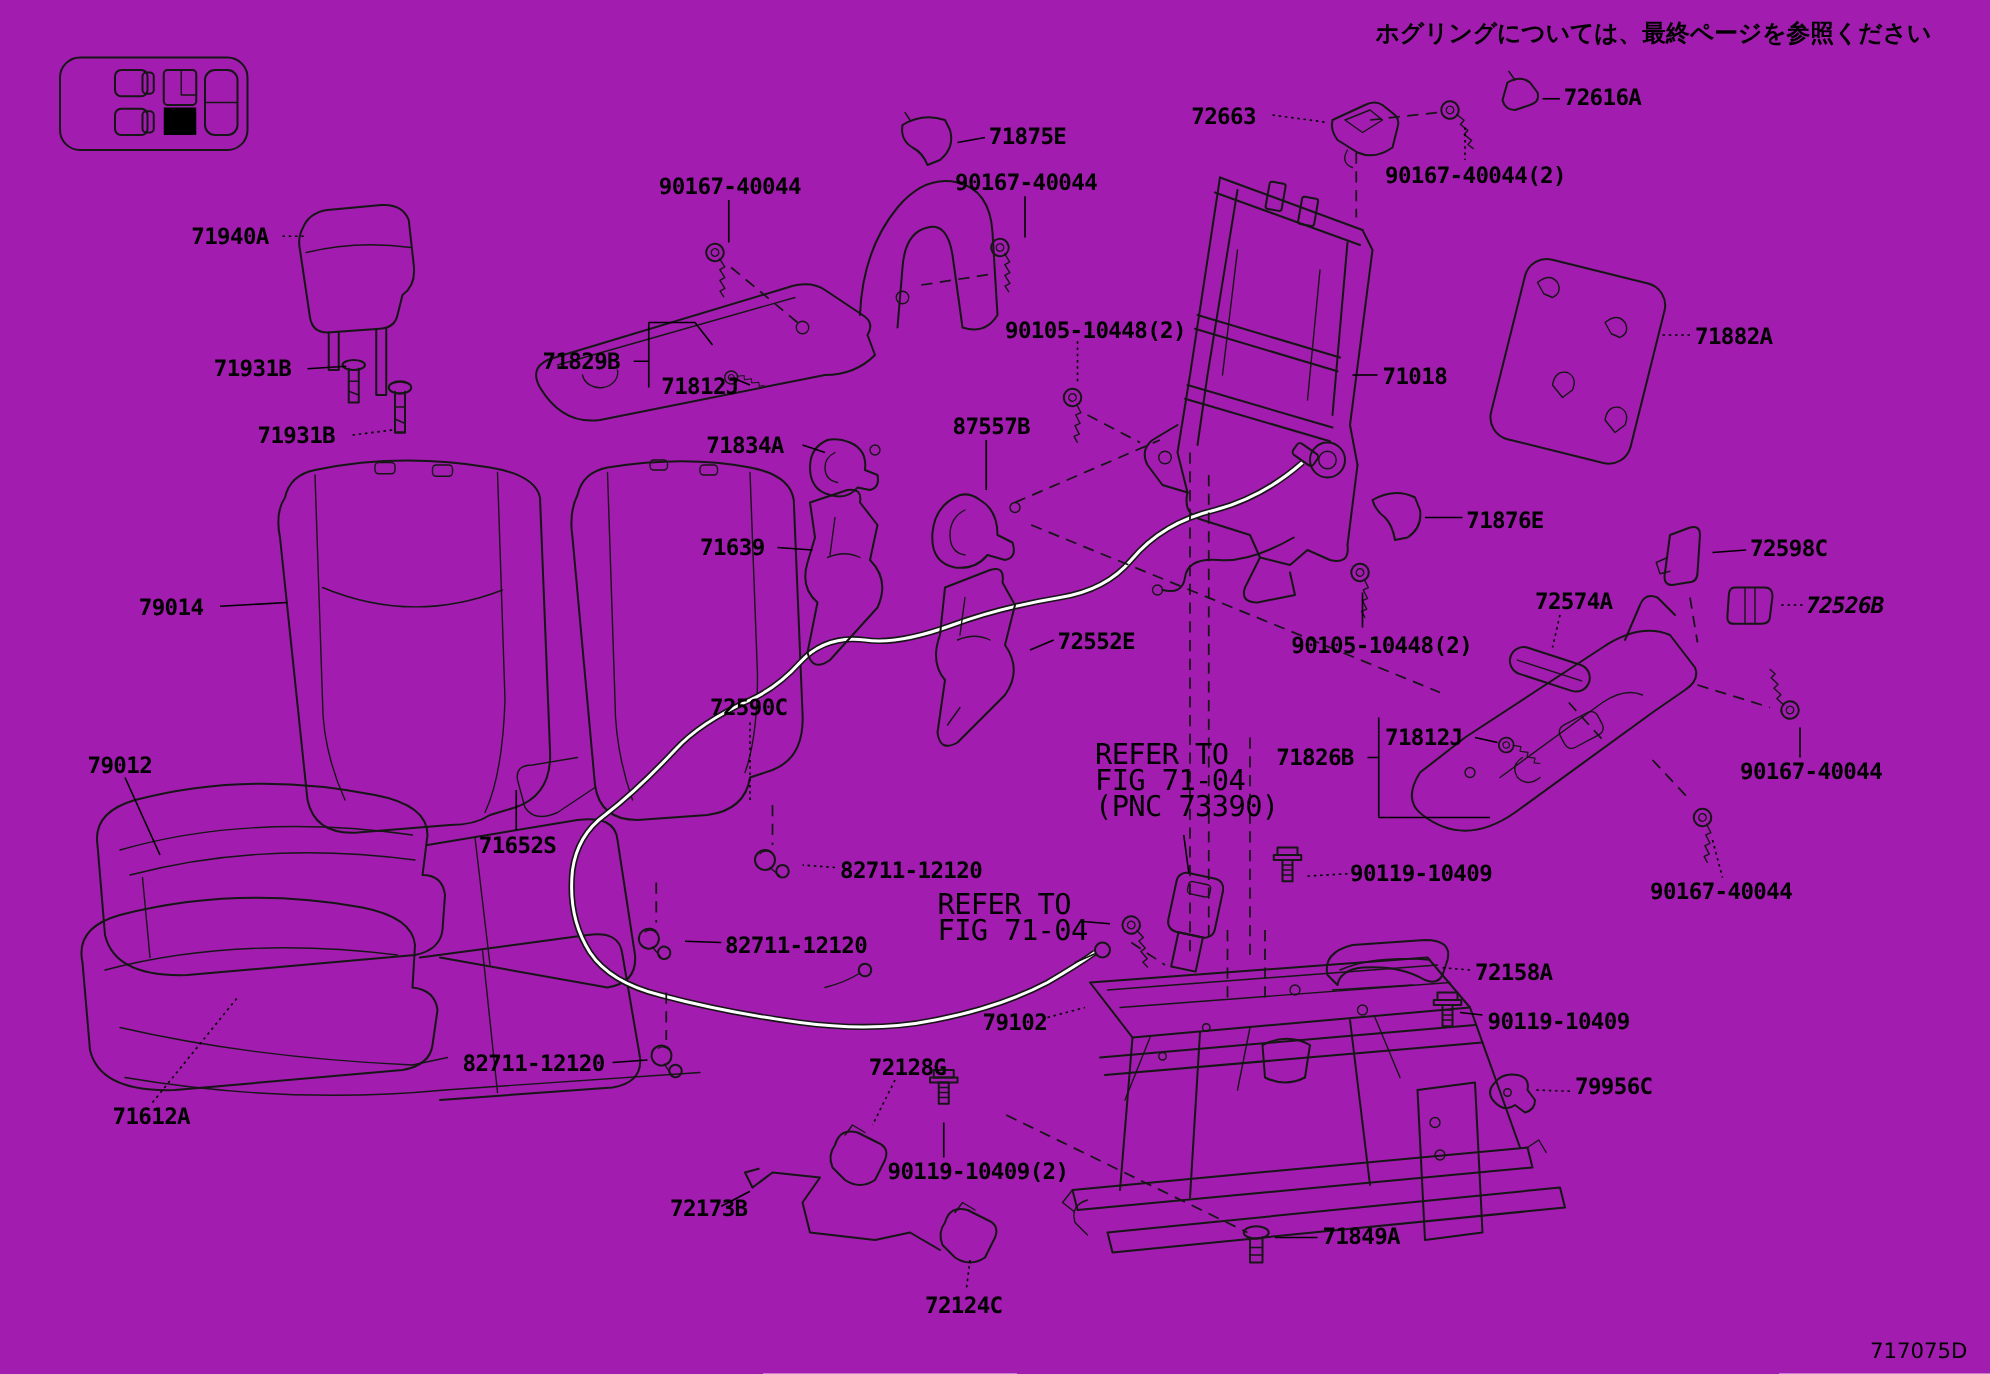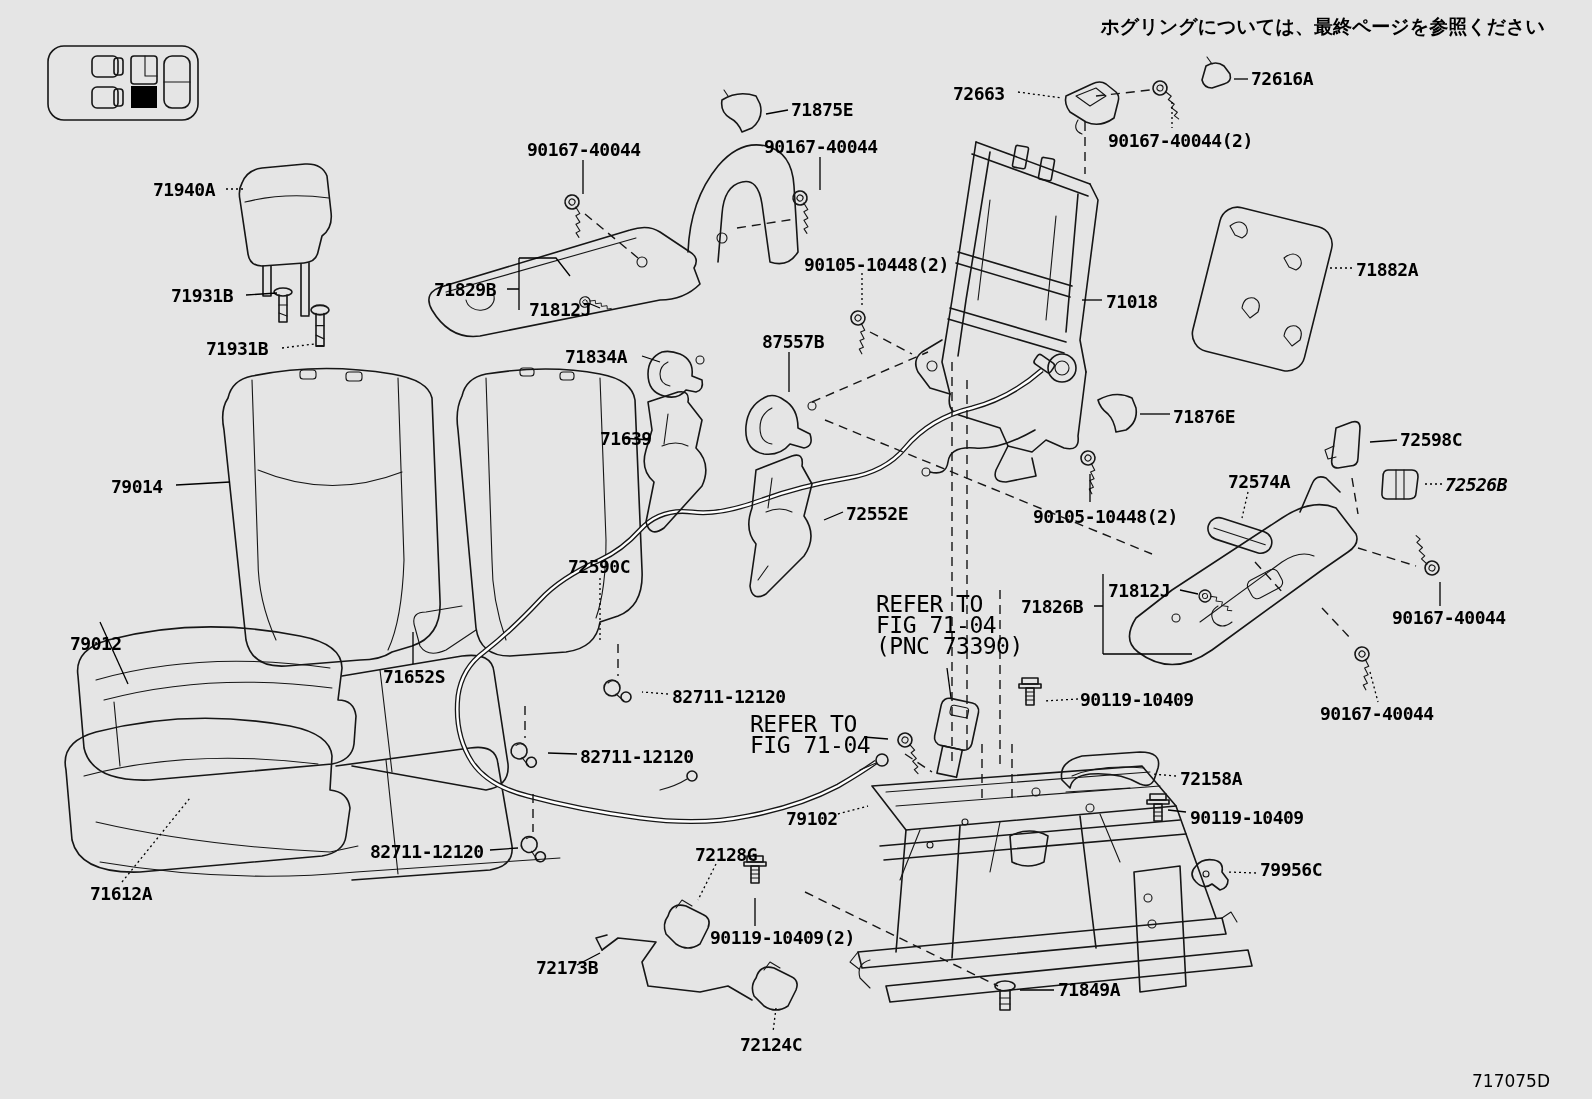--- a/index.html
+++ b/index.html
@@ -1,25 +1,25 @@
 <!DOCTYPE html>
 <html><head>
 <meta charset="utf-8">
 <style>
   html,body{margin:0;padding:0;background:#fff;}
-  .page{position:relative;width:1592px;height:1099px;background:#e5e5e5;overflow:hidden;
+  .page{position:relative;width:1592px;height:1099px;background:#a21caf;overflow:hidden;
         font-family:"DejaVu Sans Mono","Liberation Mono",monospace;color:#000;}
   svg{position:absolute;left:0;top:0;}
   .plabel{position:absolute;font-weight:bold;font-size:18px;line-height:19px;
           letter-spacing:-0.5px;white-space:nowrap;}
   .annot{position:absolute;font-weight:normal;font-size:23px;line-height:21px;
          letter-spacing:-0.5px;white-space:pre;}
   .note-jp{position:absolute;top:14px;right:47px;font-size:19px;font-weight:bold;
            font-family:"DejaVu Sans",sans-serif;}
-  .doc-code{position:absolute;right:42px;bottom:8px;font-size:17px;
+  .doc-code{position:absolute;right:18px;bottom:8px;font-size:17px;
             font-family:"DejaVu Sans","Liberation Sans",sans-serif;}
   .p{stroke:#161616;stroke-width:1.6;fill:none;stroke-linecap:round;stroke-linejoin:round;}
   .pt{stroke:#161616;stroke-width:1.1;fill:none;stroke-linecap:round;stroke-linejoin:round;}
   .lead{stroke:#000;stroke-width:1.3;fill:none;}
   .dot{stroke-dasharray:2 3;}
   .dash{stroke:#161616;stroke-width:1.4;fill:none;stroke-dasharray:9 6;}
   .blk{fill:#000;stroke:none;}
 </style>
 </head>
 <body>
@@ -371,29 +371,29 @@
       <span class="plabel" style="left: 153px; top: 180px;">71940A</span>
       <span class="plabel" style="left: 171px; top: 286px;">71931B</span>
       <span class="plabel" style="left: 206px; top: 339px;">71931B</span>
       <span class="plabel" style="left: 434px; top: 280px;">71829B</span>
       <span class="plabel" style="left: 529px; top: 300px;">71812J</span>
       <span class="plabel" style="left: 565px; top: 347px;">71834A</span>
       <span class="plabel" style="left: 762px; top: 332px;">87557B</span>
       <span class="plabel" style="left: 804px; top: 255px;">90105-10448(2)</span>
       <span class="plabel" style="left: 1106px; top: 292px;">71018</span>
       <span class="plabel" style="left: 1356px; top: 260px;">71882A</span>
-      <span class="plabel" style="left: 560px; top: 429px; margin-left: 40px;">71639</span>
+      <span class="plabel" style="left: 560px; top: 429px;">71639</span>
       <span class="plabel" style="left: 1173px; top: 407px;">71876E</span>
       <span class="plabel" style="left: 1400px; top: 430px;">72598C</span>
       <span class="plabel" style="left: 1445px; top: 475px; font-style: italic;">72526B</span>
       <span class="plabel" style="left: 1228px; top: 472px;">72574A</span>
       <span class="plabel" style="left: 846px; top: 504px;">72552E</span>
       <span class="plabel" style="left: 111px; top: 477px;">79014</span>
       <span class="plabel" style="left: 568px; top: 557px;">72590C</span>
-      <span class="plabel" style="left: 70px; top: 634px;">79012</span>
+      <span class="plabel" style="left: 70px; top: 603px;">79012</span>
       <span class="plabel" style="left: 1033px; top: 507px;">90105-10448(2)</span>
       <span class="plabel" style="left: 1108px; top: 581px;">71812J</span>
       <span class="plabel" style="left: 1021px; top: 597px;">71826B</span>
       <span class="plabel" style="left: 1392px; top: 608px;">90167-40044</span>
       <span class="plabel" style="left: 383px; top: 667px;">71652S</span>
       <span class="plabel" style="left: 672px; top: 687px;">82711-12120</span>
       <span class="plabel" style="left: 1080px; top: 690px;">90119-10409</span>
       <span class="plabel" style="left: 1320px; top: 704px;">90167-40044</span>
       <span class="plabel" style="left: 580px; top: 747px;">82711-12120</span>
       <span class="plabel" style="left: 1180px; top: 769px;">72158A</span>

